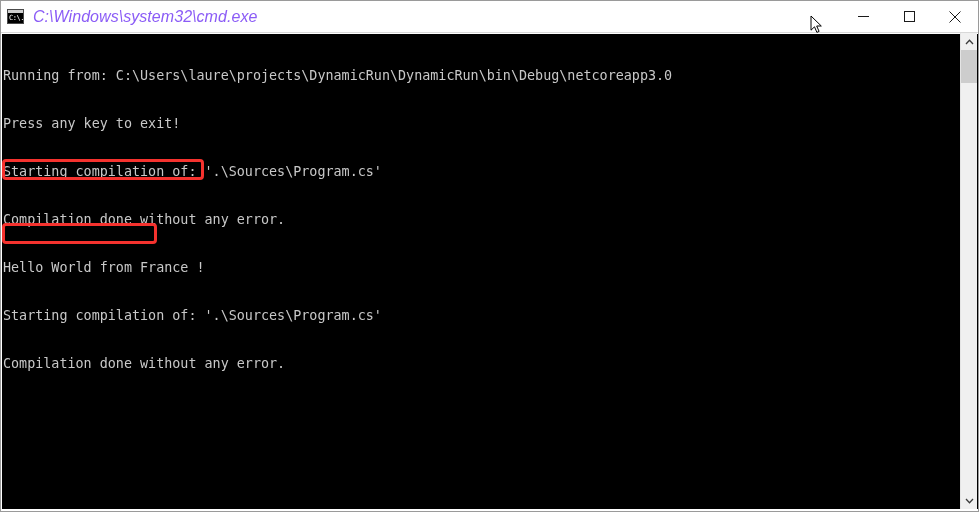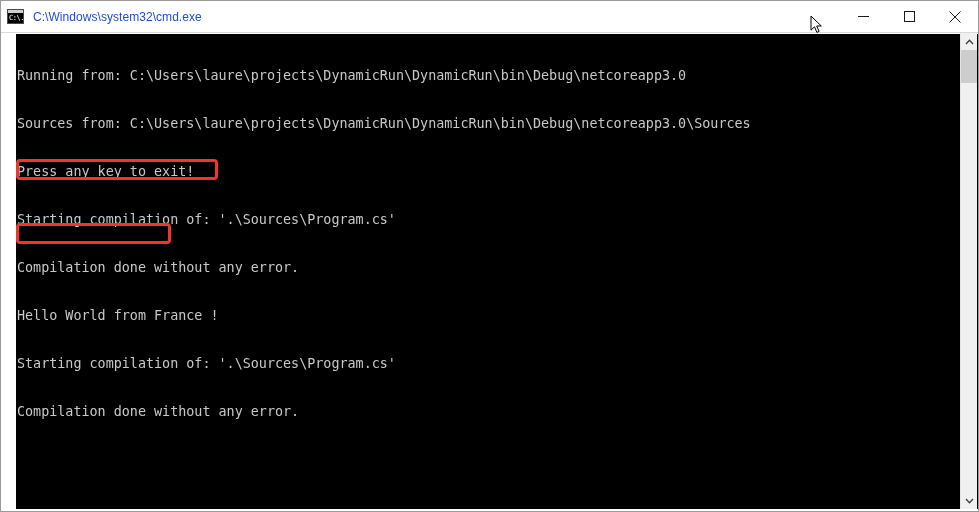--- a/index.html
+++ b/index.html
@@ -60,25 +60,26 @@
     left: 1px;
     top: 4px;
     font-family: "DejaVu Sans Mono", monospace;
     font-size: 7px;
     line-height: 8px;
     color: #ffffff;
     letter-spacing: -0.5px;
     white-space: nowrap;
   }
   #title-text {
-    font-size: 12px;
-    color: #1d4ed8;
+    font-size: 16px;
+    color: #8b5cf6;
     letter-spacing: 0.05px;
     white-space: nowrap;
     user-select: none;
+    font-style: italic;
   }
   #window-controls {
     position: absolute;
     right: 0;
     top: 0;
     height: 31px;
     display: flex;
   }
   .win-btn {
     width: 46px;
@@ -91,21 +92,21 @@
     padding: 0;
   }
   .win-btn svg { display: block; }
 
   
   #console-area {
     flex: 1;
     position: relative;
     background: #000000;
     overflow: hidden;
-    margin: 1px 0 2px 15px;
+    margin: 1px 0 2px 1px;
   }
   #console-text {
     position: absolute;
     left: 1px;
     top: 2px;
     right: 0;
     font-family: "DejaVu Sans Mono", monospace;
     font-size: 13.4px;
     line-height: 16px;
     color: #c8c8c8;
@@ -195,21 +196,20 @@
           <line x1="0.5" y1="0.5" x2="11.5" y2="11.5" stroke="#1b1b1b" stroke-width="1"></line>
           <line x1="11.5" y1="0.5" x2="0.5" y2="11.5" stroke="#1b1b1b" stroke-width="1"></line>
         </svg>
       </div>
     </div>
   </div>
 
   <div id="console-area" style="background: rgb(0, 0, 0);">
     <div id="console-text" style="color: rgb(200, 200, 200);">
       <div class="console-line">Running from: C:\Users\laure\projects\DynamicRun\DynamicRun\bin\Debug\netcoreapp3.0</div>
-      <div class="console-line">Sources from: C:\Users\laure\projects\DynamicRun\DynamicRun\bin\Debug\netcoreapp3.0\Sources</div>
       <div class="console-line">Press any key to exit!</div>
       <div class="console-line">Starting compilation of: '.\Sources\Program.cs'</div>
       <div class="console-line">Compilation done without any error.</div>
       <div class="console-line">Hello World from France !</div>
       <div class="console-line">Starting compilation of: '.\Sources\Program.cs'</div>
       <div class="console-line">Compilation done without any error.</div>
       
       
     </div>
 

